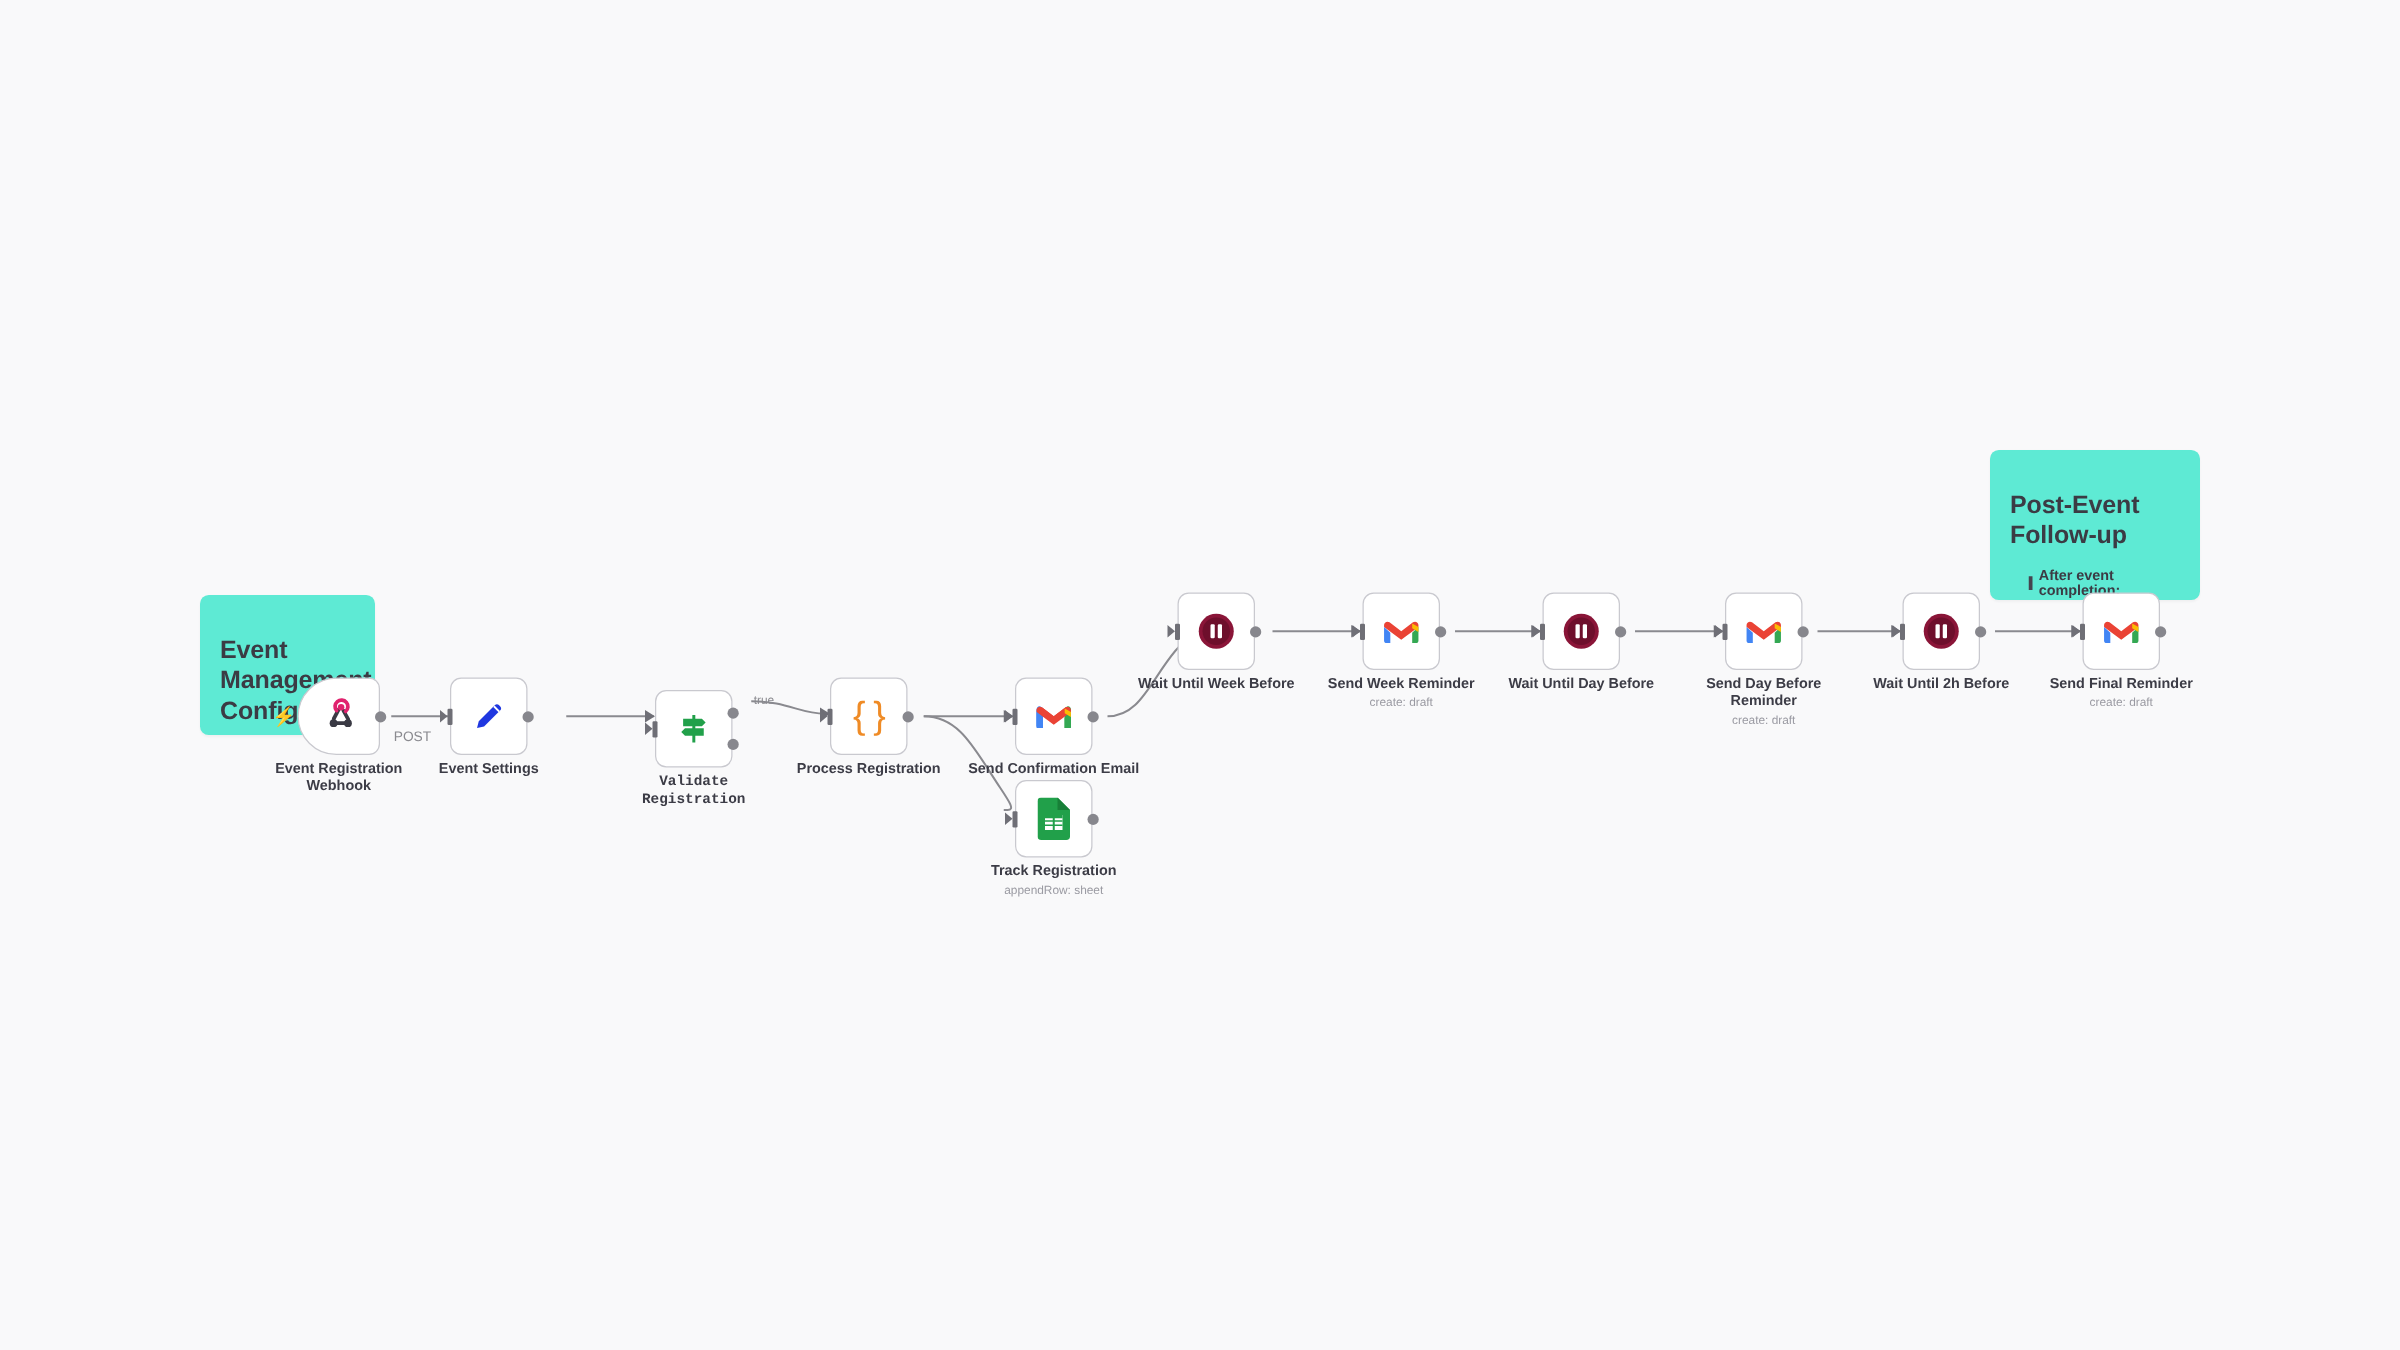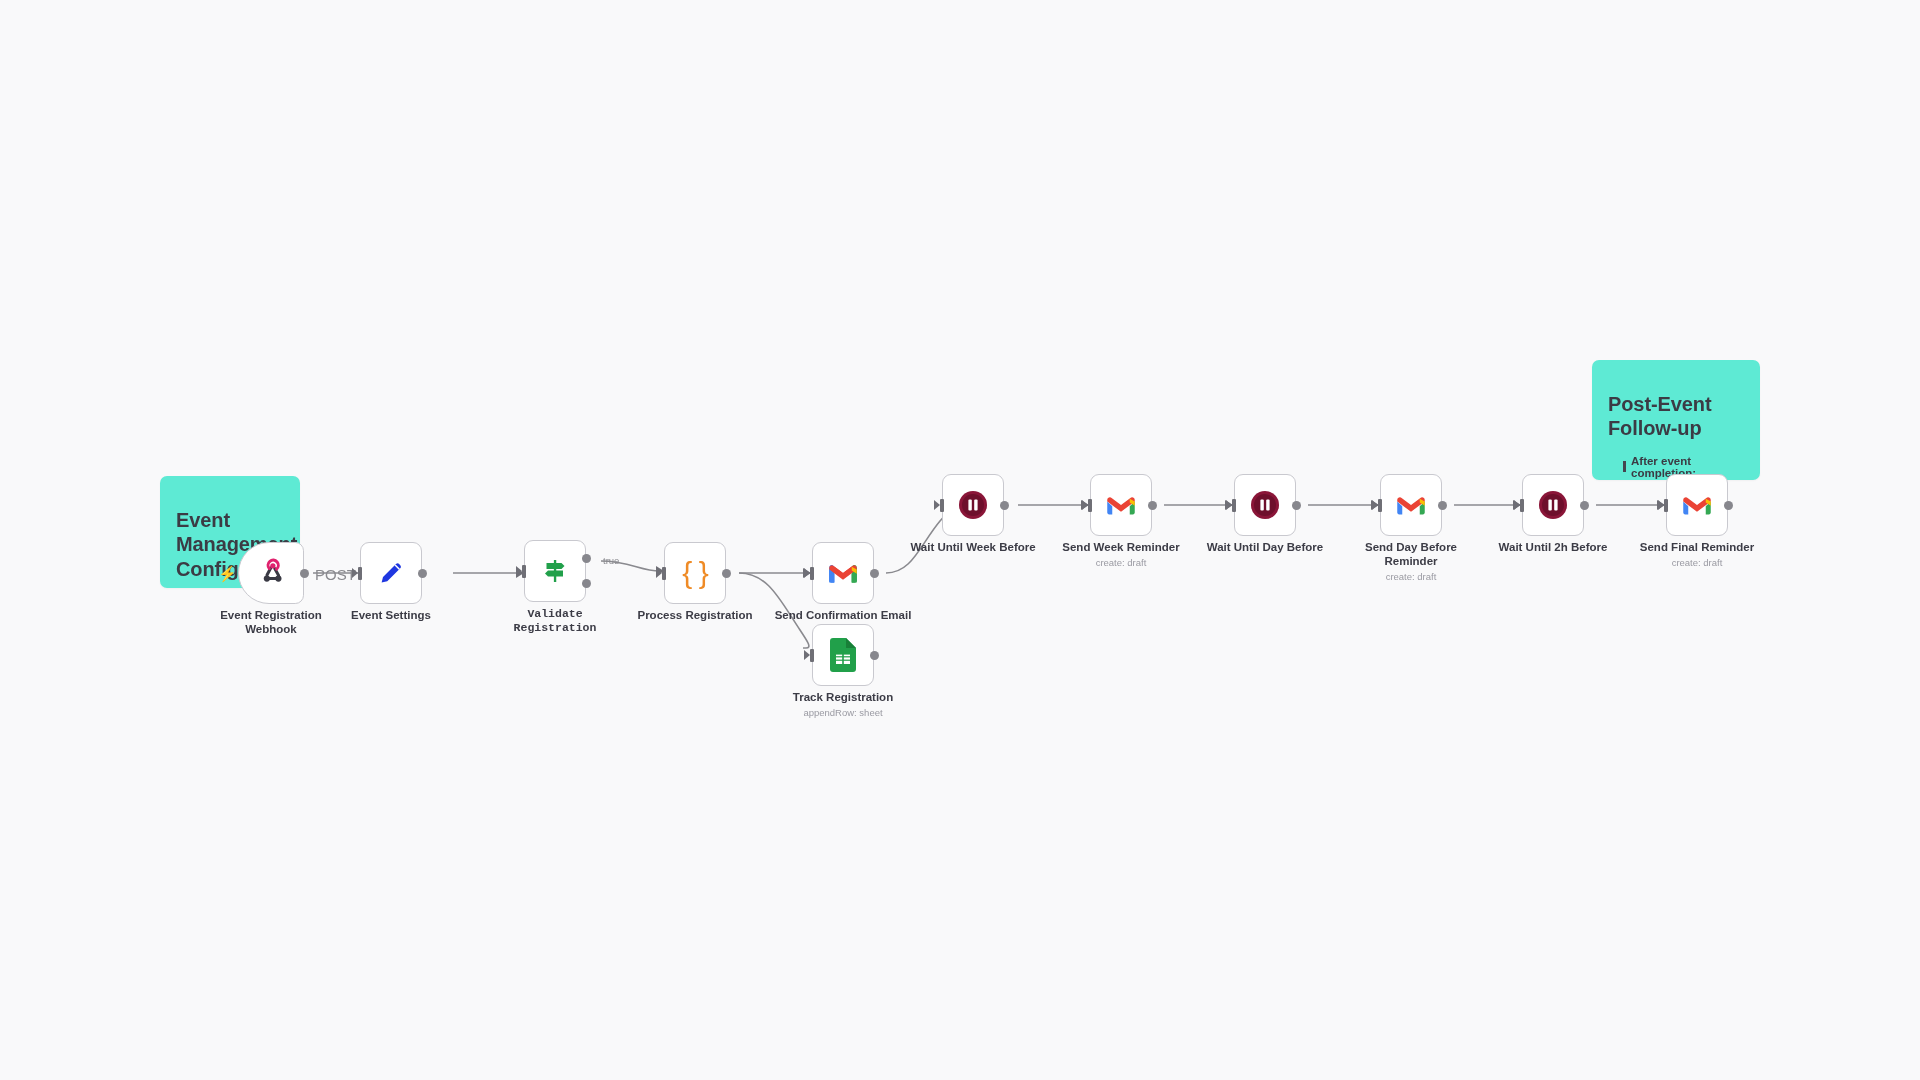--- a/index.html
+++ b/index.html
@@ -250,39 +250,39 @@
         <path d="M7.2 16.4 L14.4 16.4" stroke="#3a3a44" stroke-width="2.4" stroke-linecap="round"></path>
         <path d="M8.2 8.4 A4.1 4.1 0 1 1 14 8.9" stroke="#e0226e" stroke-width="2.4" stroke-linecap="round" fill="none"></path>
         <circle cx="11.1" cy="6.2" r="2.1" fill="#e0226e"></circle>
         <circle cx="6.3" cy="16.4" r="2.5" fill="#3a3a44"></circle>
         <circle cx="15.5" cy="16.4" r="2.5" fill="#3a3a44"></circle>
       </svg>
     </span>
     <span class="port-out"></span>
     <span class="node-label">Event Registration Webhook</span>
   </div>
-  <div style="position:absolute; left:315px; top:566px; font-size:15px; color:#8a8a8f;">POST</div>
+  <div style="position:absolute; left:315px; top:584px; font-size:11px; color:#8a8a8f;">POST</div>
 
   <div class="node" style="left:360px; top:542px;">
     <span class="port-in">
       <i class="tri"></i>
         <i class="bar"></i>
     </span>
     <span class="node-icon">
       <svg class="set-svg" width="30" height="30" viewBox="0 0 24 24">
         <path d="M4.5 19.5 L5.6 15.2 L16.0 4.8 C16.7 4.1 17.8 4.1 18.5 4.8 L19.4 5.7
                  C20.1 6.4 20.1 7.5 19.4 8.2 L9.0 18.6 L4.5 19.5 Z" fill="#1f37e0"></path>
         <path d="M15.3 5.6 L18.7 9.0" stroke="#ffffff" stroke-width="1.2"></path>
       </svg>
     </span>
     <span class="port-out"></span>
     <span class="node-label">Event Settings</span>
   </div>
 
-  <div class="node" style="left:524px; top:540px;font-family:Liberation Mono, monospace;">
+  <div class="node" style="left:524px; top:552px;font-family:Liberation Mono, monospace;">
     <span class="port-in">
       <i class="tri"></i>
         <i class="bar"></i>
     </span>
     <span class="node-icon">
       <svg class="if-svg" width="30" height="30" viewBox="0 0 24 24">
         <rect x="11.1" y="3.2" width="1.9" height="17.6" fill="#21a04a"></rect>
         <path d="M5.2 5.6 H17.2 L19.6 8.0 L17.2 10.4 H5.2 Z" fill="#21a04a"></path>
         <path d="M18.4 11.6 H6.4 L4.0 14.0 L6.4 16.4 H18.4 Z" fill="#21a04a"></path>
       </svg>

